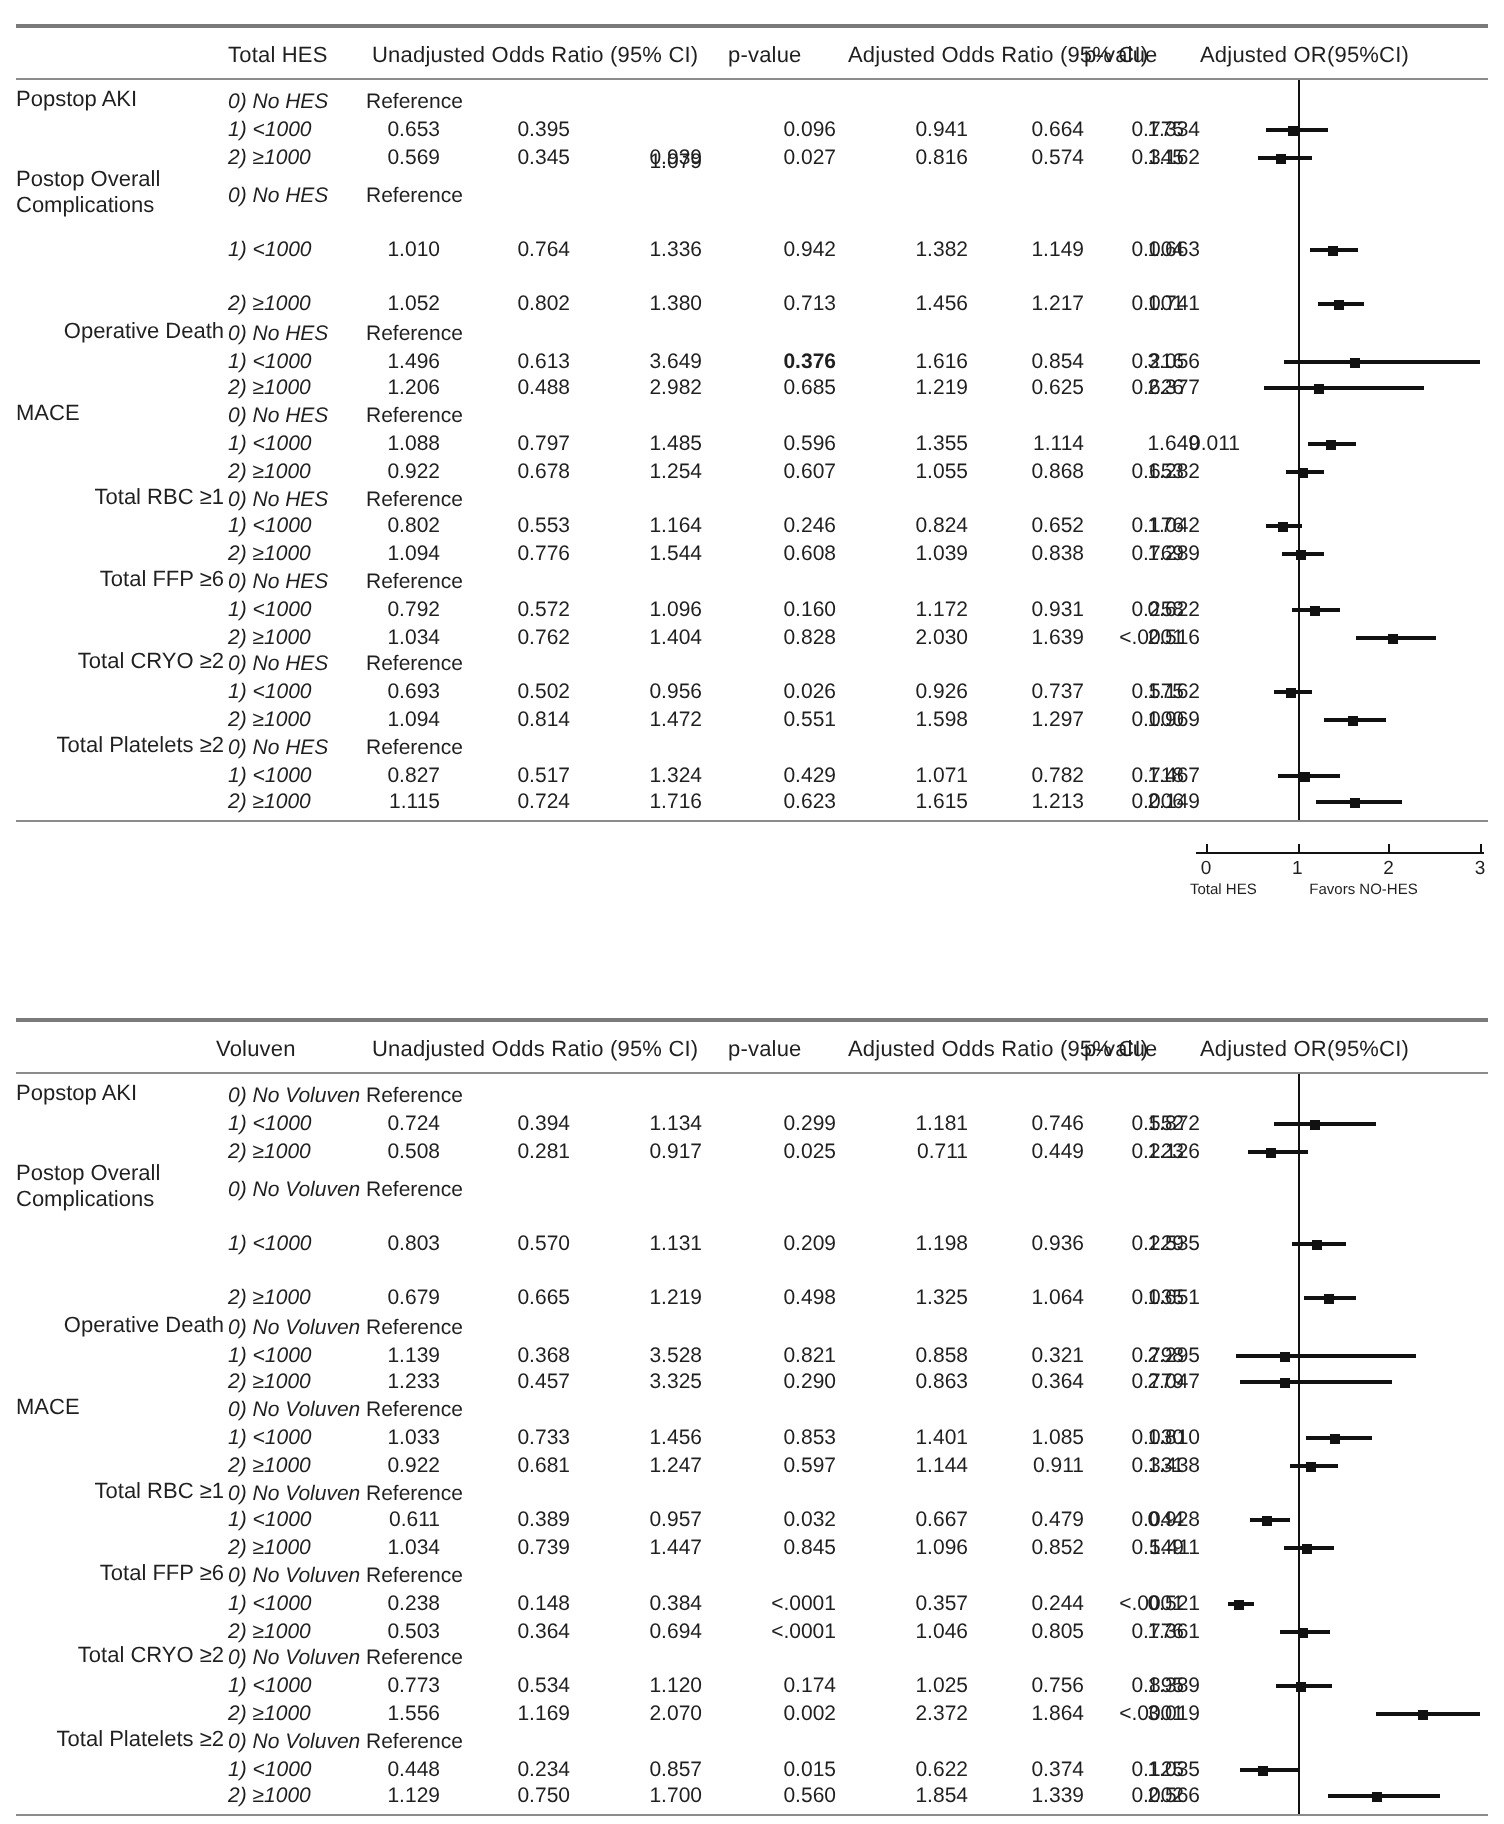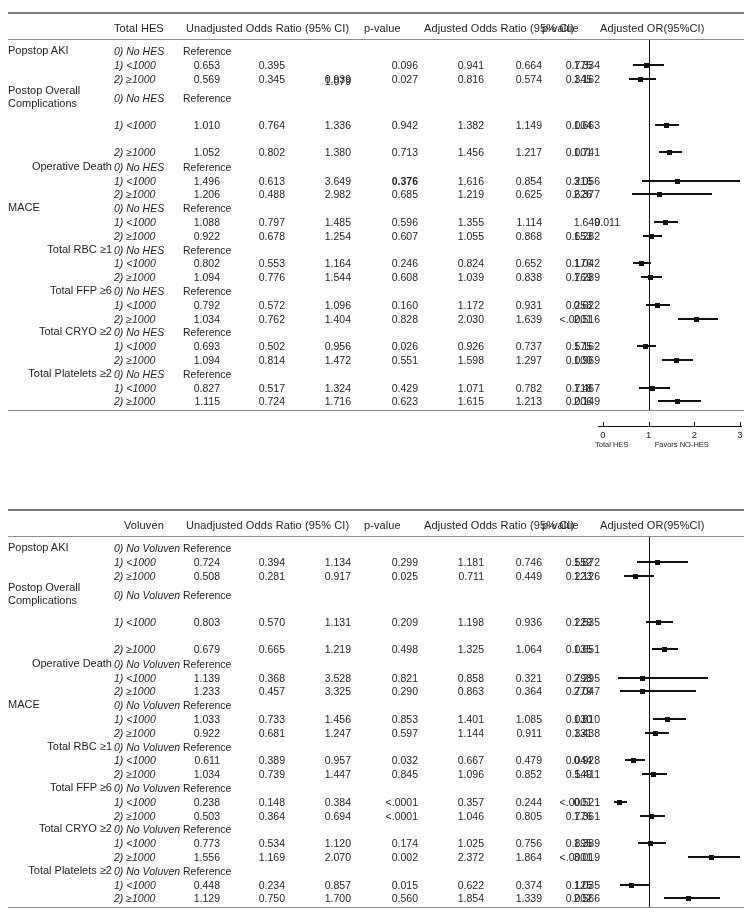--- a/index.html
+++ b/index.html
@@ -400,21 +400,21 @@
     <div class="tick" style="left: 694.333px; top: 414.2px;"></div>
     <div class="ticklbl" style="left: 684.333px; top: 421.2px;">2</div>
     <div class="tick" style="left: 740px; top: 414.2px;"></div>
     <div class="ticklbl" style="left: 730px; top: 421.2px;">3</div>
     <div class="favlbl" style="left: 595px; top: 432.2px;">Total HES</div>
     <div class="favlbl" style="left: 654.667px; top: 432.2px;">Favors NO-HES</div>
   </div>
 <div class="panel" id="panel-voluven">
     <div class="rule thick" style="top: 4px;"></div>
     <div class="rule" style="top: 31px;"></div>
-    <div class="hdr" style="left: 124px; top: 14px;">Voluven</div>
+    <div class="hdr" style="left: 108px; top: 14px;">Voluven</div>
     <div class="hdr" style="left: 186px; top: 14px;">Unadjusted Odds Ratio (95% CI)</div>
     <div class="hdr" style="left: 364px; top: 14px;">p-value</div>
     <div class="hdr" style="left: 424px; top: 14px;">Adjusted Odds Ratio (95% CI)</div>
     <div class="hdr" style="left: 542px; top: 14px;">p-value</div>
     <div class="hdr" style="left: 600px; top: 14px;">Adjusted OR(95%CI)</div>
     <div class="tbl">
       <div class="cell group" style="left: 8px; top: 36px; width: 104px; white-space: normal; line-height: 13px;">Popstop AKI</div>
       <div class="row" style="top: 36px;">
         <div class="cell level" style="top: 0px;">0) No Voluven</div>
         <div class="cell ref" style="top: 0px;">Reference</div>

